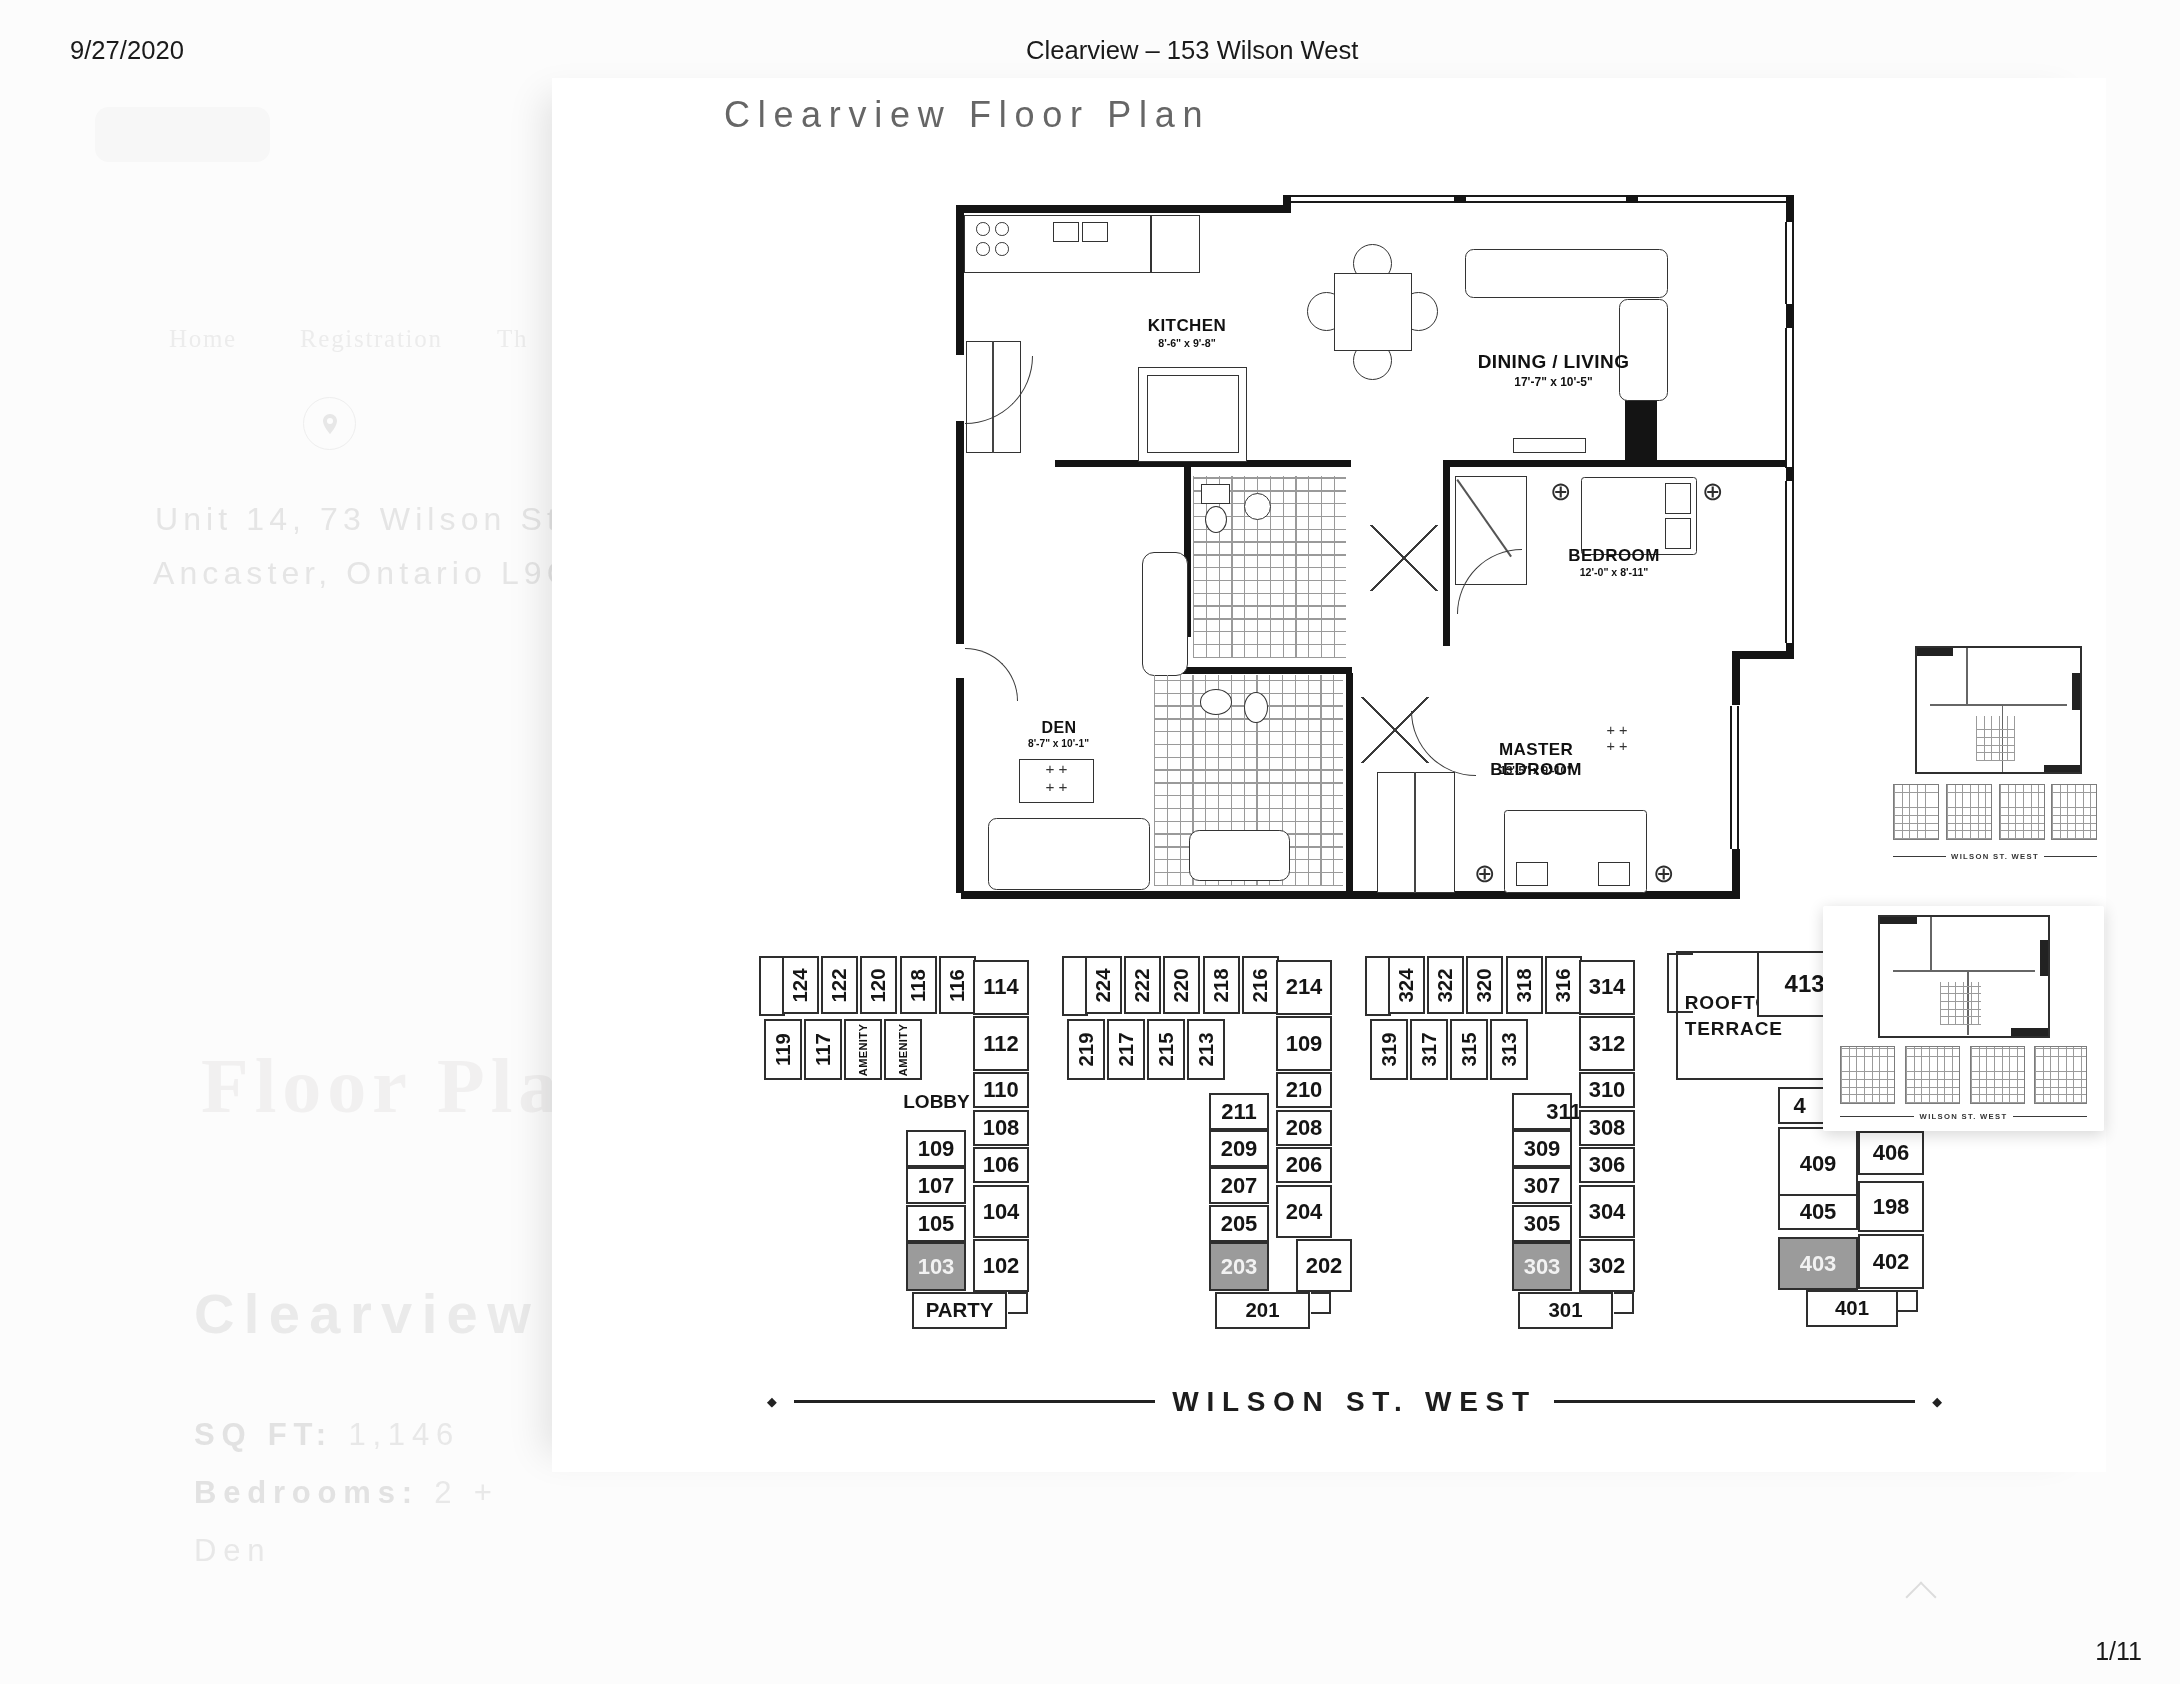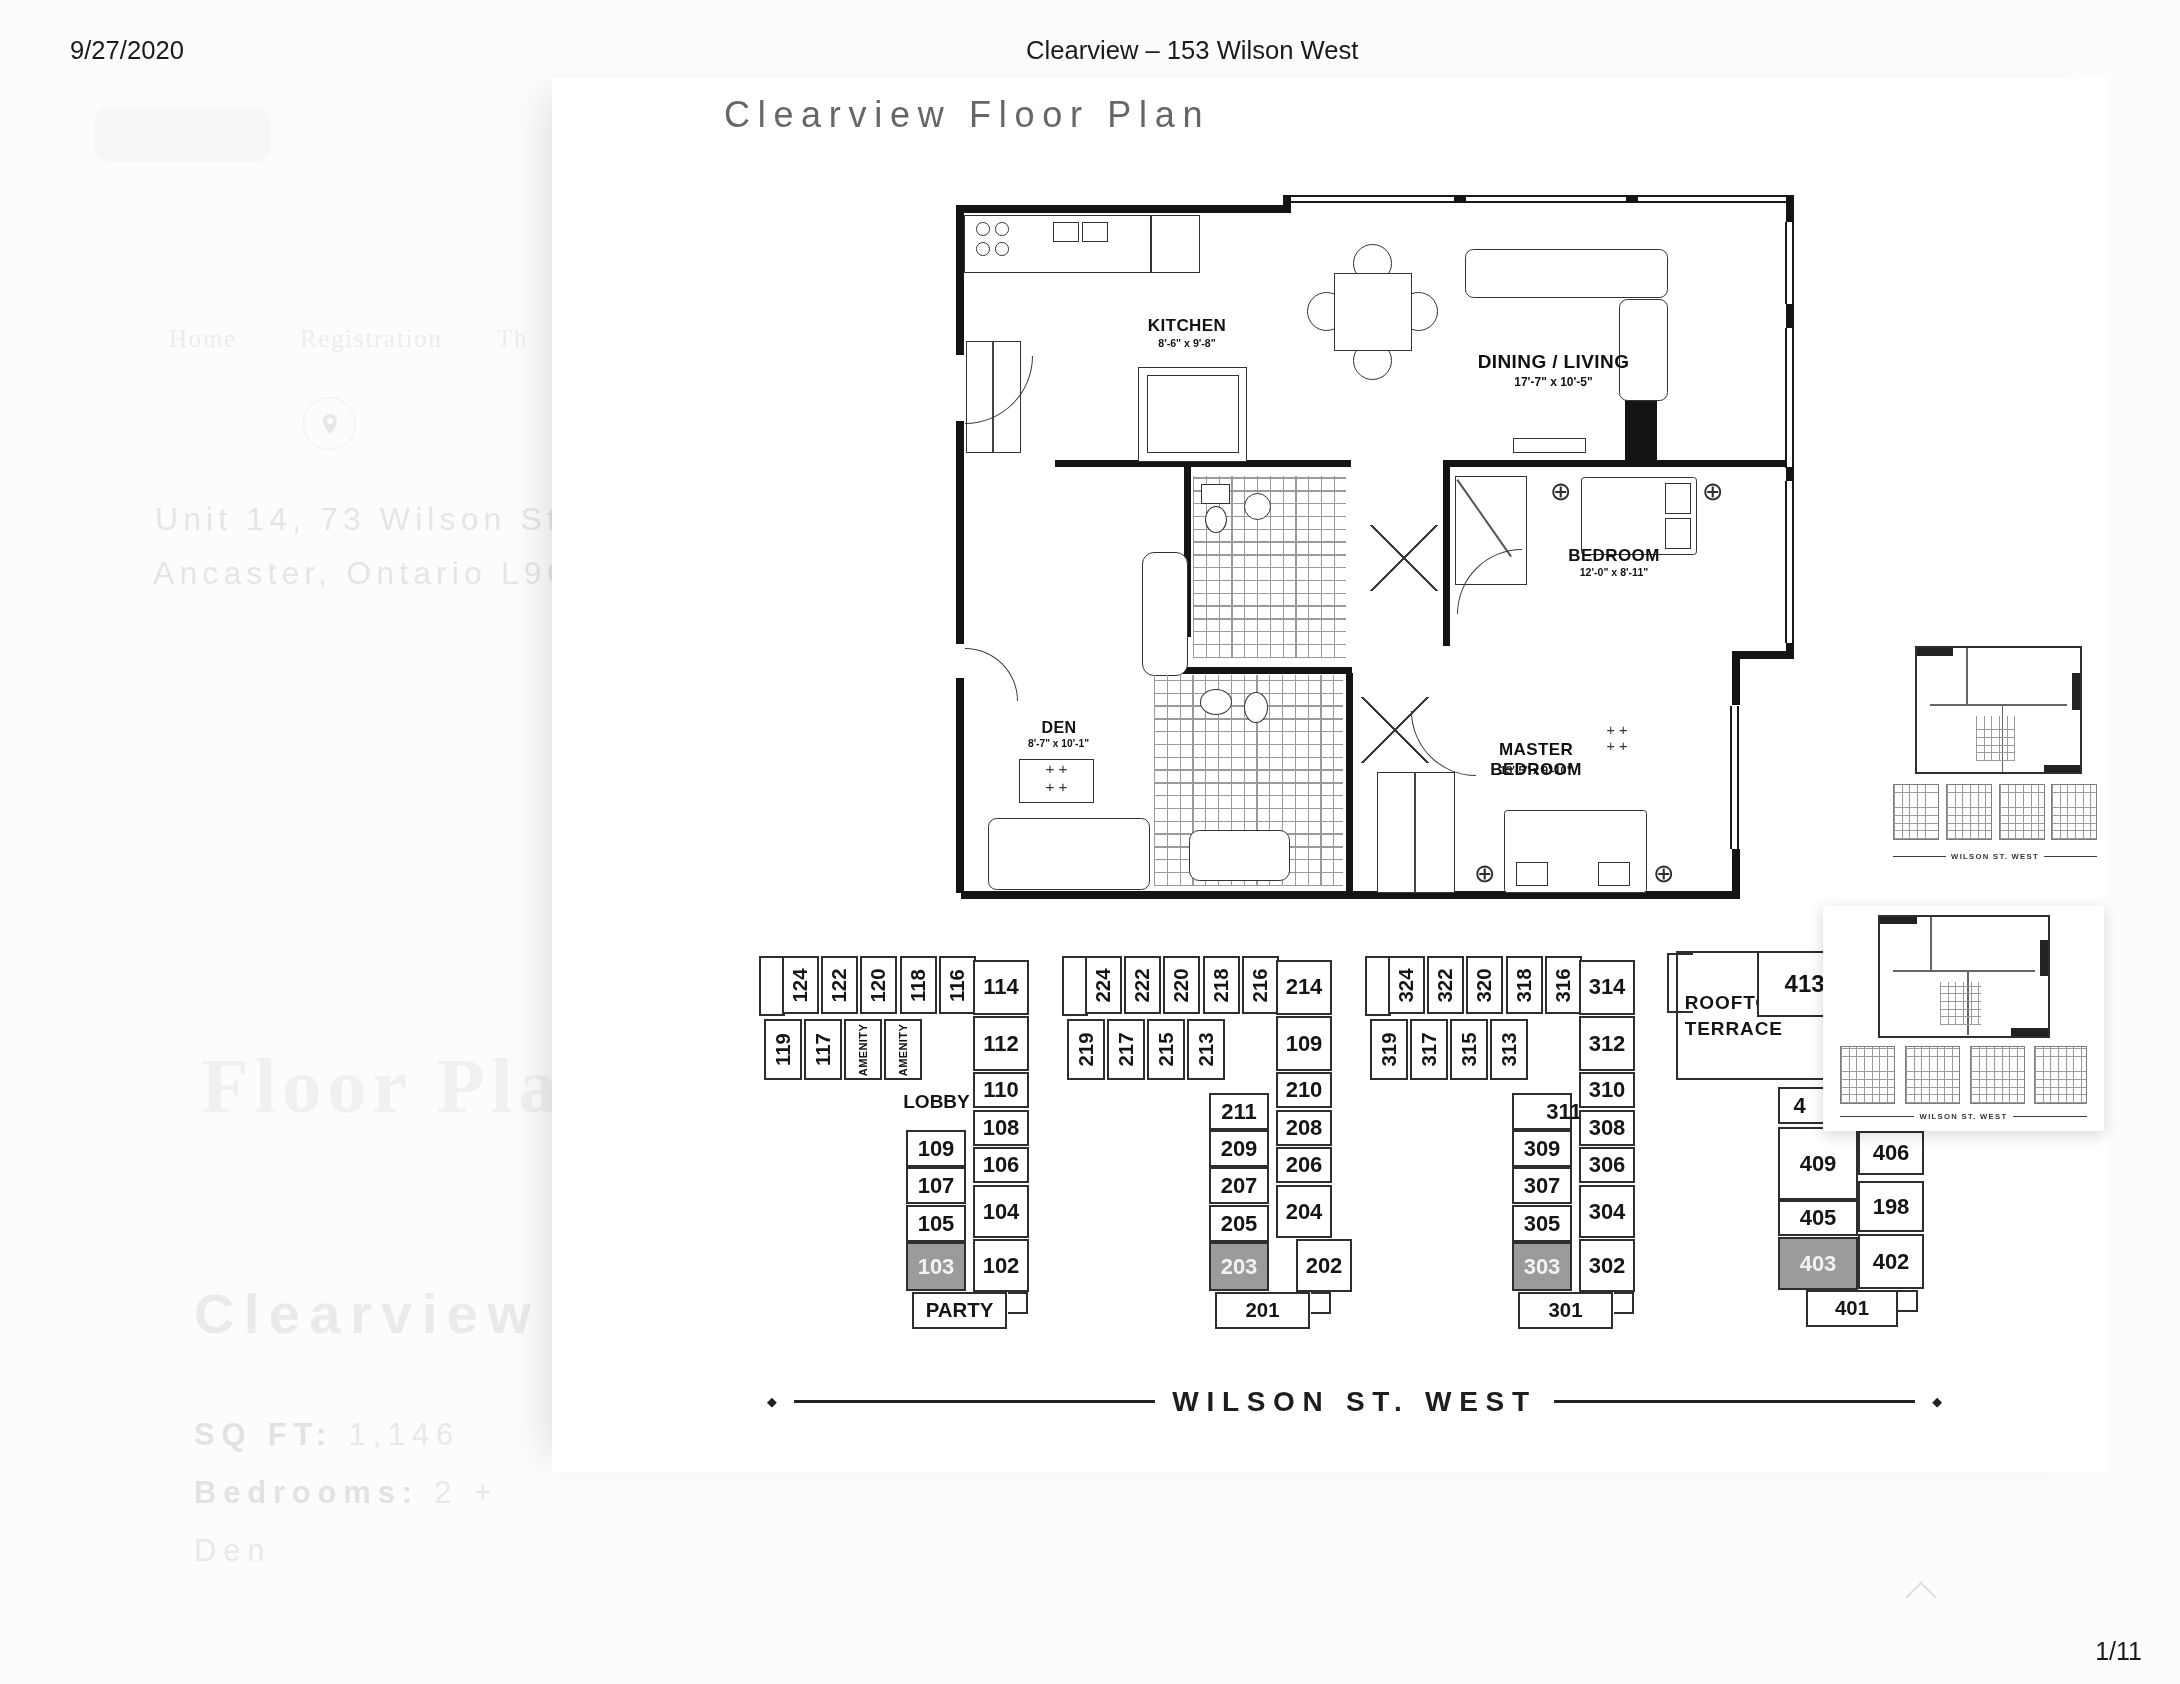--- a/index.html
+++ b/index.html
@@ -309,21 +309,21 @@
 </div>
 
 <div class="block" style="left:1681px;">
   <div class="steptl" style="left:-13.6px;top:6.8px;width:24px;height:56px;"></div>
   <div class="abs" style="left:-5.1px;top:5.1px;width:148px;height:129px;border:2.6px solid #2e2e2e;border-right:none;display:flex;align-items:center;">
     <div style="font-weight:700;font-size:19px;letter-spacing:0.9px;color:#151515;padding-left:6.8px;width:111px;line-height:1.35;">ROOFTOP TERRACE</div>
   </div>
   <div class="cell" style="left:76px;top:5.1px;width:152px;height:66px;font-size:24px;justify-content:flex-start;padding-left:25.6px;">413</div>
   <div class="cell" style="left:97px;top:141px;width:80px;height:37px;justify-content:flex-start;padding-left:13.6px;">4</div>
   <div class="cell" style="left:97px;top:181px;width:80px;height:73px;">409</div>
-  <div class="cell" style="left:97px;top:254px;width:80px;height:36px;">405</div>
+  <div class="cell" style="left:97px;top:248px;width:80px;height:36px;">405</div>
   <div class="cell hl" style="left:97px;top:291px;width:80px;height:53px;">403</div>
   <div class="cell" style="left:177px;top:185px;width:66px;height:44px;">406</div>
   <div class="cell" style="left:177px;top:235px;width:66px;height:51px;">198</div>
   <div class="cell" style="left:177px;top:288px;width:66px;height:55px;">402</div>
   <div class="cell" style="left:125px;top:344px;width:92px;height:37px;font-size:20.4px;">401</div>
   <div class="notch" style="left:217px;top:344px;width:20.4px;height:22px;"></div>
 </div>
 
 <div class="abs" style="left:767px;top:1383px;width:1175px;height:37px;display:flex;align-items:center;gap:17px;">
   <span style="font-size:12.8px;color:#222;">◆</span>

